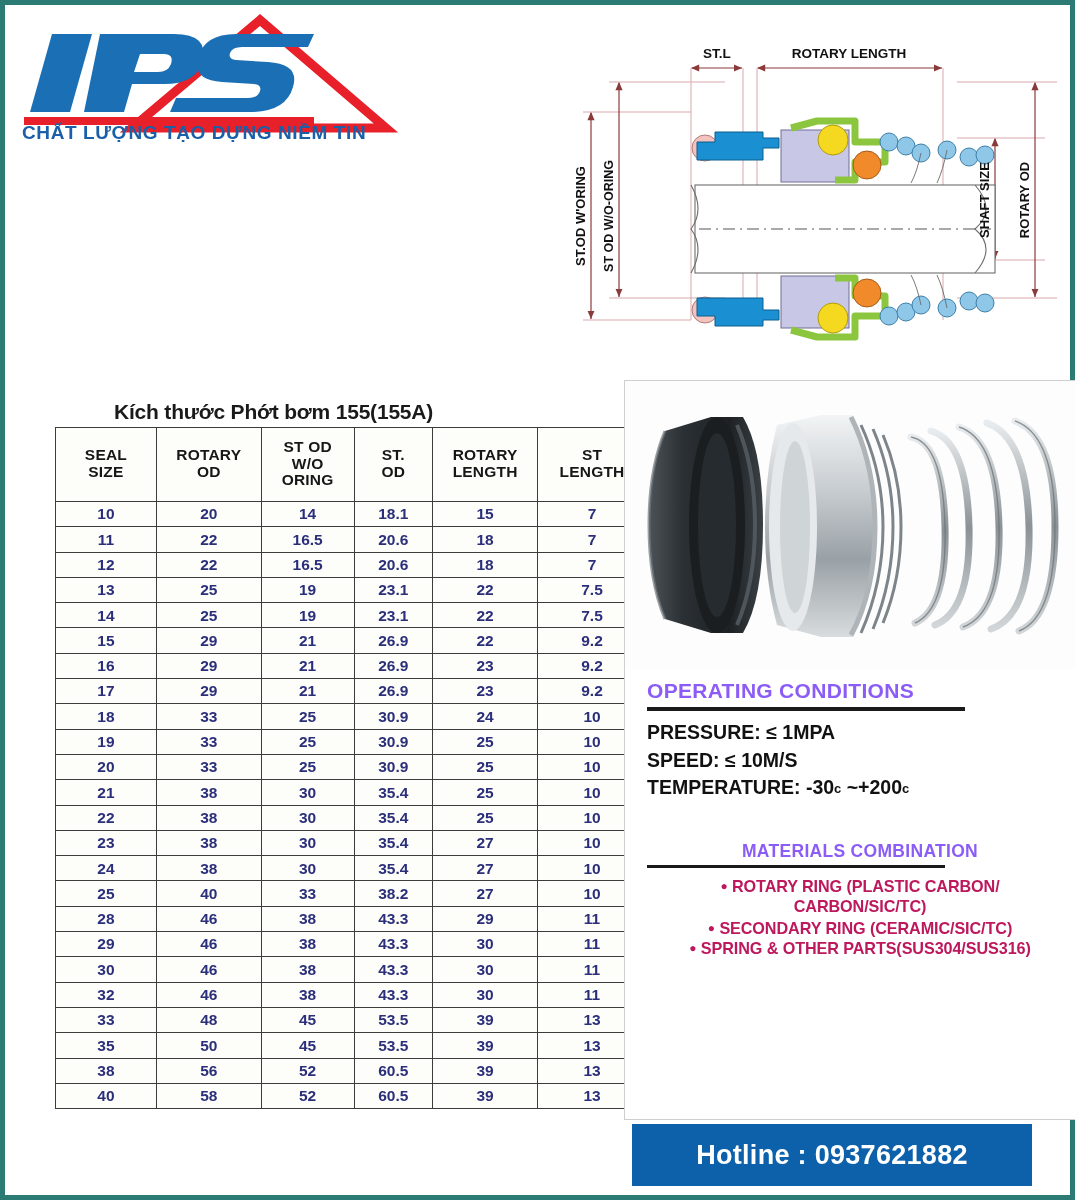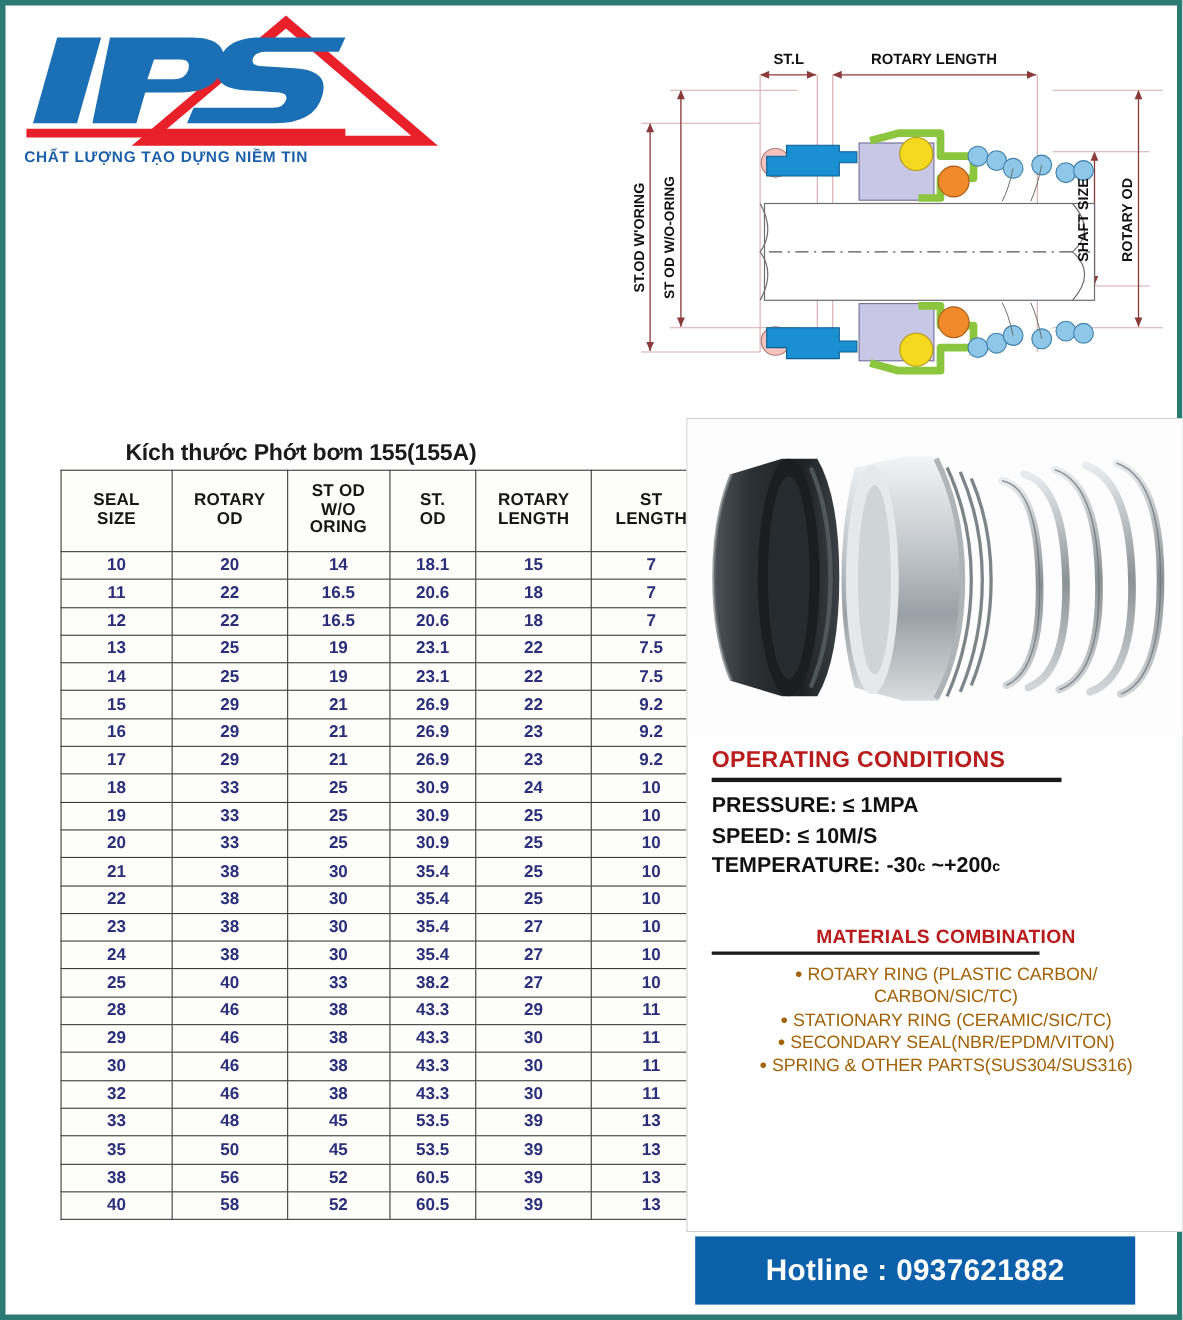--- a/index.html
+++ b/index.html
@@ -31,22 +31,22 @@
     position: absolute;
     left: 4px;
     top: 2px;
     width: 440px;
     height: 152px;
   }
   .logo-svg { display: block; }
   .logo-tagline {
     position: absolute;
     left: 8px;
-    top: 122px;
-    font-size: 14px;
+    top: 110px;
+    font-size: 19px;
     font-weight: bold;
     letter-spacing: 0.6px;
     color: #1b5fa8;
     font-family: "Liberation Sans", sans-serif;
     white-space: nowrap;
   }
 
   
   .drawing-block {
     position: absolute;
@@ -135,21 +135,21 @@
 
   .conditions {
     position: absolute;
     left: 22px;
     top: 298px;
     width: 420px;
   }
   .sect-head {
     font-size: 21px;
     font-weight: bold;
-    color: #b91c1c;
+    color: #8b5cf6;
     letter-spacing: 0.3px;
     white-space: nowrap;
   }
   .sect-rule {
     height: 4px;
     background: #1a1a1a;
     margin: 4px 0 8px;
     width: 318px;
   }
   .cond-line {
@@ -168,22 +168,22 @@
     position: absolute;
     left: 22px;
     top: 460px;
     width: 426px;
     text-align: center;
   }
   .sect-head.small { font-size: 17.5px; }
   .sect-rule.small { width: 298px; height: 3px; margin: 3px 0 8px; }
   .mat-line {
     font-size: 16.2px;
-    font-weight: normal;
-    color: #a16207;
+    font-weight: bold;
+    color: #be185d;
     line-height: 1.26;
     letter-spacing: -0.1px;
     white-space: nowrap;
   }
   .mat-line .bullet { font-size: 12px; vertical-align: 2px; }
   .mat-cont { margin-bottom: 1px; }
 
   
   .hotline {
     position: absolute;
@@ -648,25 +648,21 @@
     <div class="materials">
       <div class="sect-head small">MATERIALS COMBINATION</div>
       <div class="sect-rule small"></div>
       <div class="mat-line">
         <span class="bullet">●</span>
         <span>ROTARY RING (PLASTIC CARBON/</span>
       </div>
       <div class="mat-line mat-cont">CARBON/SIC/TC)</div>
       <div class="mat-line">
         <span class="bullet">●</span>
-        <span>STATIONARY RING (CERAMIC/SIC/TC)</span>
-      </div>
-      <div class="mat-line">
-        <span class="bullet">●</span>
-        <span>SECONDARY SEAL(NBR/EPDM/VITON)</span>
+        <span>SECONDARY RING (CERAMIC/SIC/TC)</span>
       </div>
       <div class="mat-line">
         <span class="bullet">●</span>
         <span>SPRING &amp; OTHER PARTS(SUS304/SUS316)</span>
       </div>
     </div>
   </div>
 
   <div class="hotline">
     <span class="hotline-text">Hotline : 0937621882</span>

